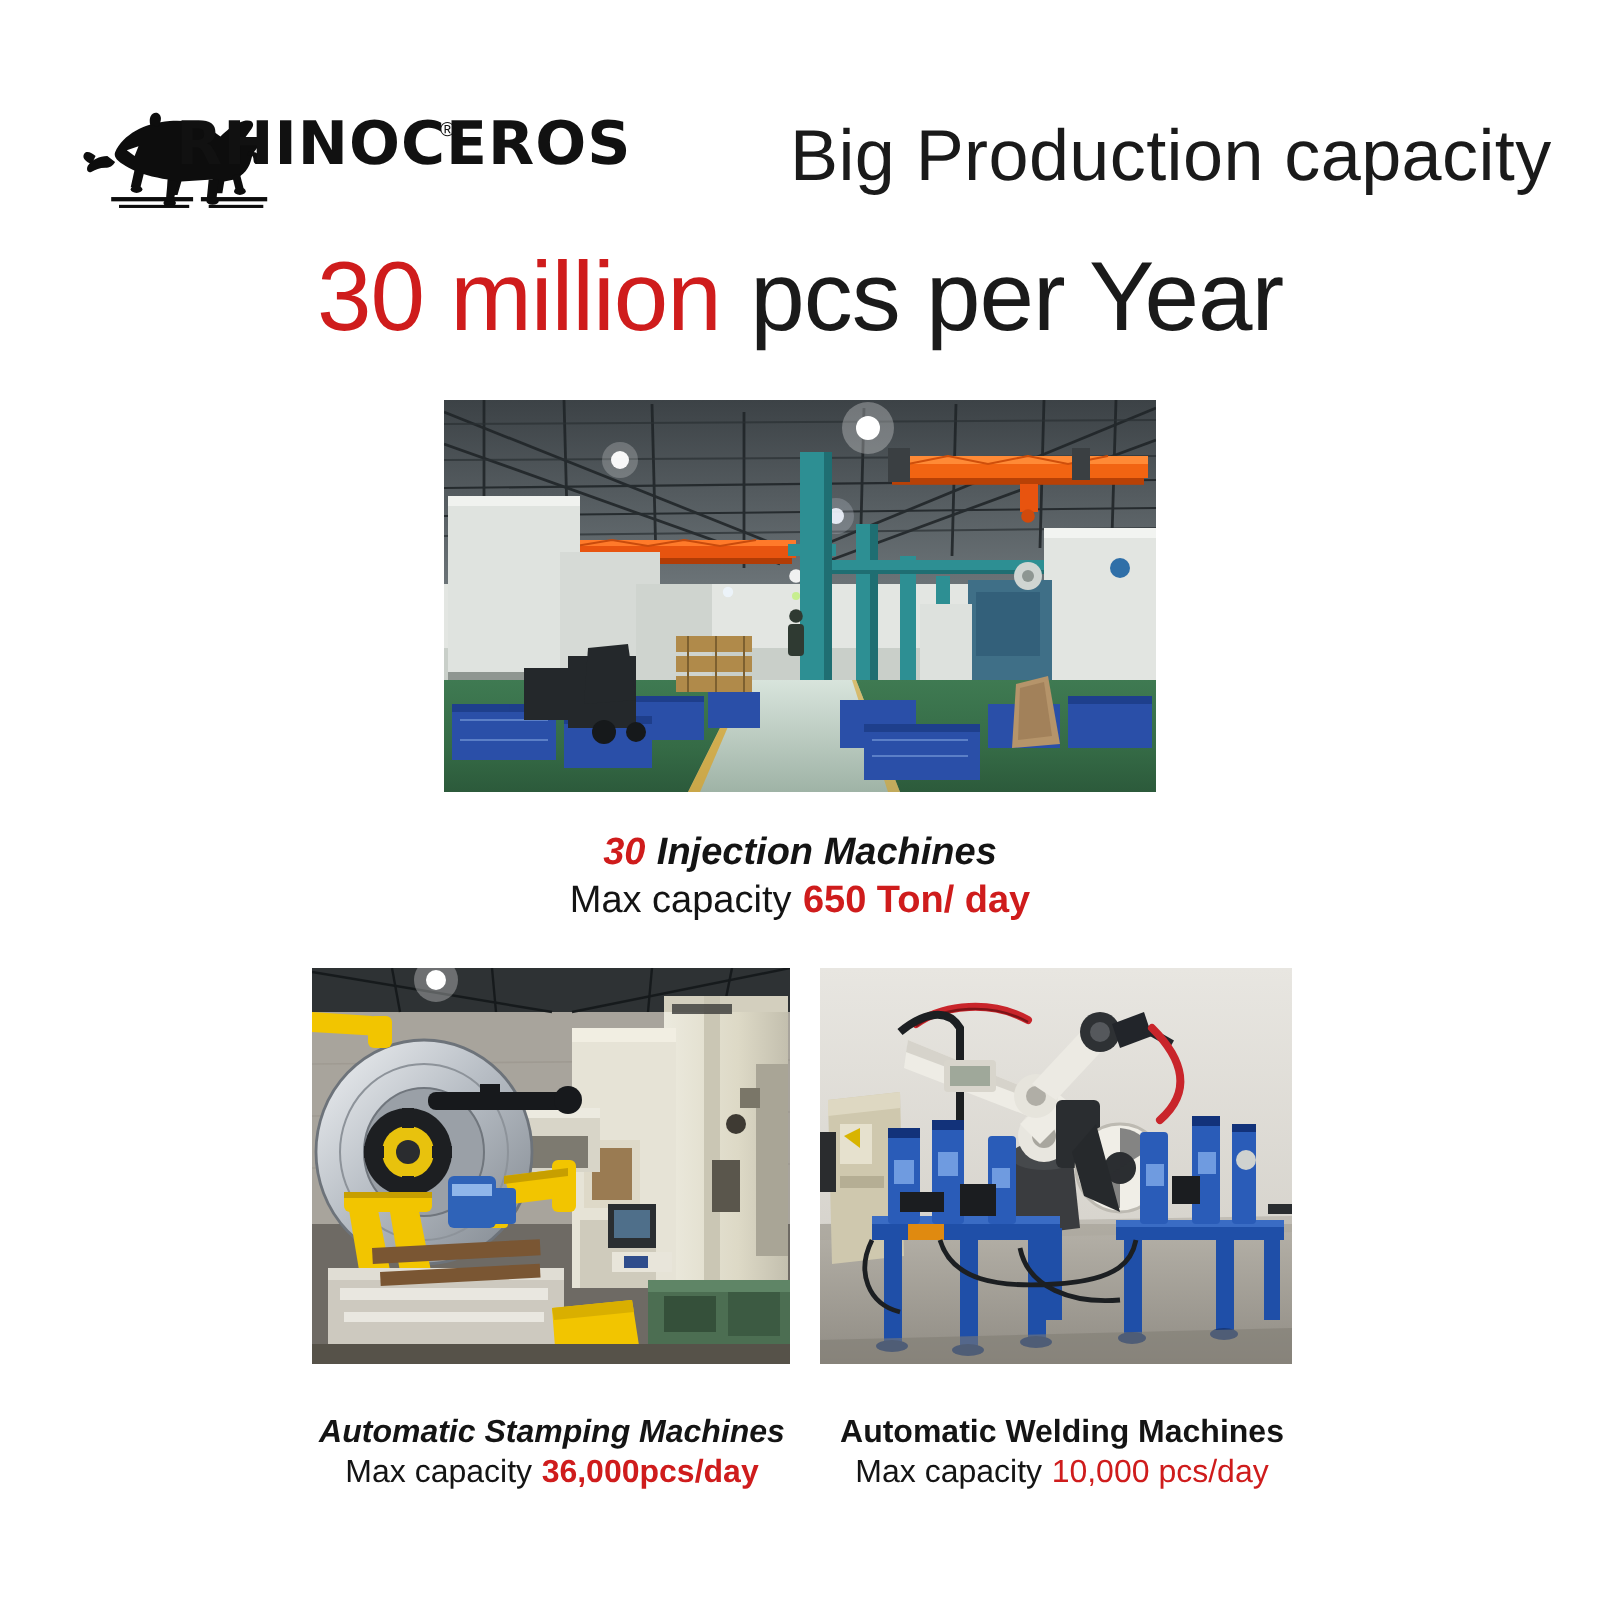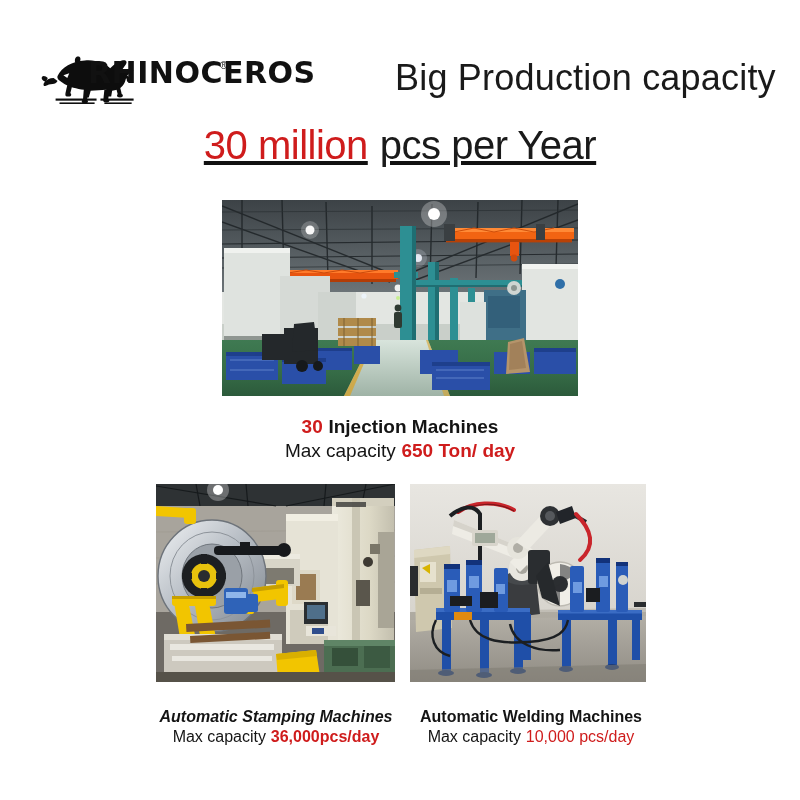--- a/index.html
+++ b/index.html
@@ -30,42 +30,42 @@
   .header-title{
     position:absolute;left:395px;top:57px;width:370px;
     font-size:36px;font-weight:400;color:#1a1a1a;
     letter-spacing:0.2px;white-space:nowrap;
   }
 
   
   .headline{
     position:absolute;left:0;top:124px;width:800px;
     text-align:center;
-    font-size:40px;font-weight:400;line-height:1.05;
-    letter-spacing:-0.5px;white-space:nowrap;text-decoration:underline;
+    font-size:49px;font-weight:400;line-height:1.05;
+    letter-spacing:-0.5px;white-space:nowrap;
   }
   .headline .hl-red{color:#cf1c1c;}
   .headline .hl-blk{color:#1a1a1a;}
 
   
   .photo{position:absolute;overflow:hidden;background:#ddd;}
   .photo svg{display:block;width:100%;height:100%;}
 
   #photo-factory{left:222px;top:200px;width:356px;height:196px;}
   #photo-stamping{left:156px;top:484px;width:239px;height:198px;}
   #photo-welding{left:410px;top:484px;width:236px;height:198px;}
 
   
   .caption{position:absolute;text-align:center;line-height:1.28;}
   .caption .c-line{white-space:nowrap;}
   .red{color:#cf1c1c;}
   .blk{color:#141414;}
 
   #caption-factory{left:200px;top:415px;width:400px;font-size:19px;}
-  #caption-factory .c-line1{font-weight:700;}
+  #caption-factory .c-line1{font-weight:700;font-style:italic;}
   #caption-factory .c-line2{font-weight:400;}
   #caption-factory .c-line2 .red{font-weight:700;}
 
   #caption-stamping{left:140px;top:707px;width:272px;font-size:16px;}
   #caption-stamping .c-line1{font-weight:700;font-style:italic;}
   #caption-stamping .c-line2 .red{font-weight:700;}
 
   #caption-welding{left:400px;top:707px;width:262px;font-size:16px;}
   #caption-welding .c-line1{font-weight:700;}
   #caption-welding .c-line2 .red{font-weight:400;}

